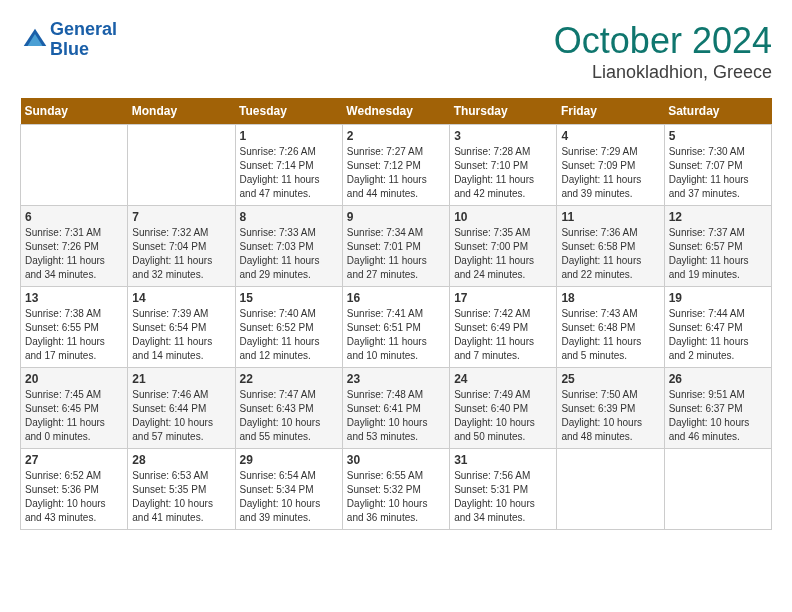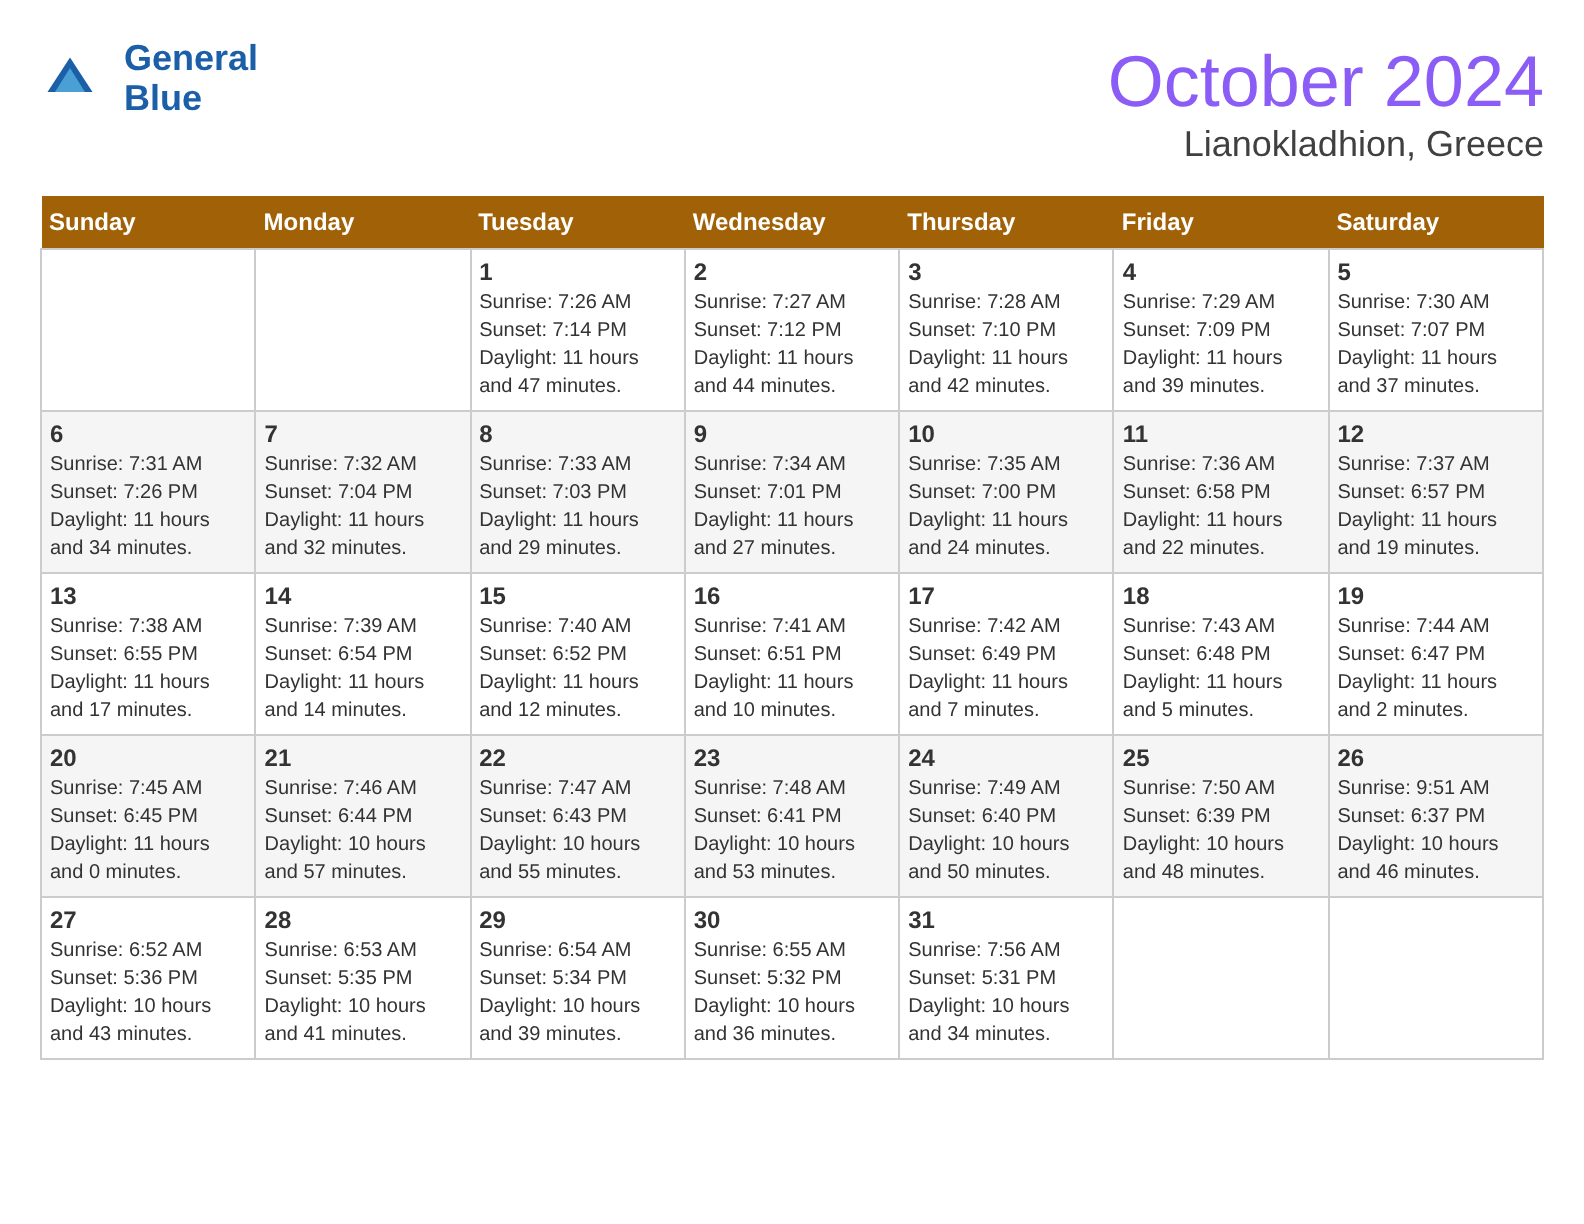--- a/index.html
+++ b/index.html
@@ -12,21 +12,21 @@
     }
     .header {
       display: flex;
       justify-content: space-between;
       align-items: flex-start;
       margin-bottom: 15px;
     }
     .logo {
       display: flex;
       align-items: center;
-      gap: 12px;
+      gap: 0;
       justify-content: space-between;
     }
     .logo-text {
       font-size: 18px;
       font-weight: bold;
       color: #333;
       line-height: 1.1;
     }
     .logo-text span {
       color: #1a5fa8;
@@ -34,21 +34,21 @@
     .logo-icon {
       width: 30px;
       height: 30px;
     }
     .title-block {
       text-align: right;
     }
     .month-title {
       font-size: 36px;
       font-weight: normal;
-      color: #8b5cf6;
+      color: #0f766e;
     }
     .subtitle {
       font-size: 18px;
       color: #404040;
     }
     table {
       width: 100%;
       border-collapse: collapse;
       font-size: 10.5px;
     }

